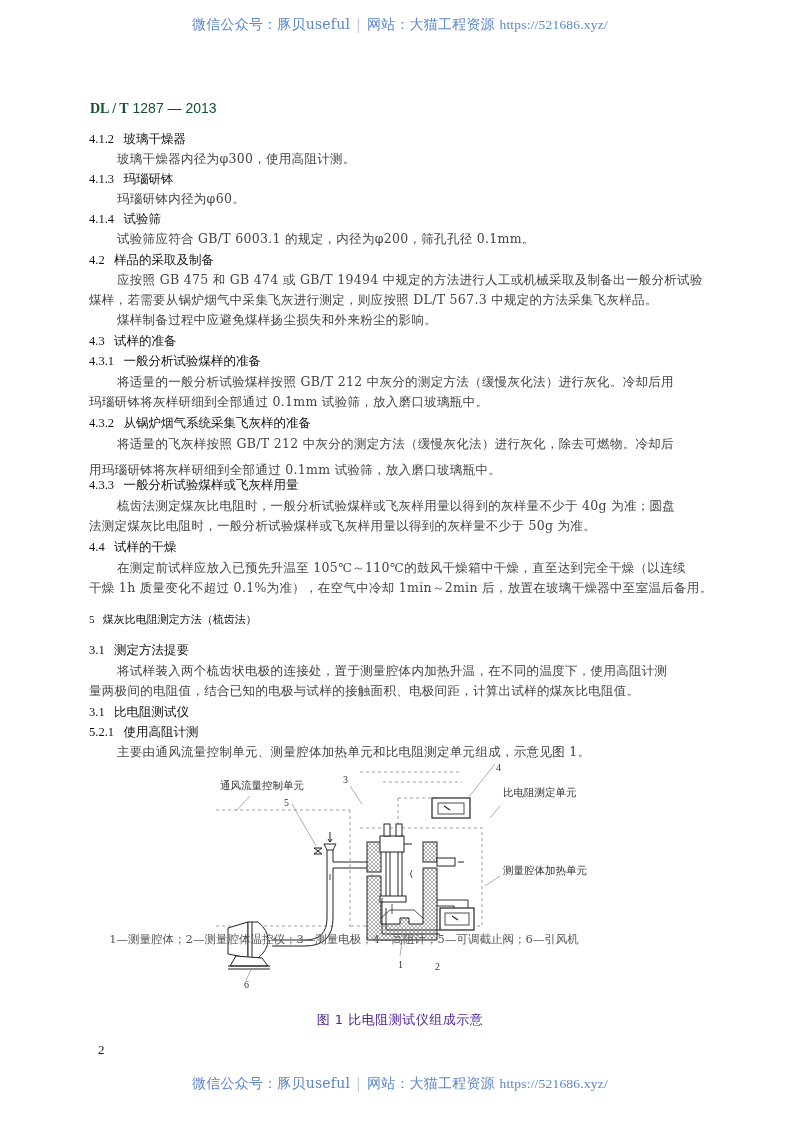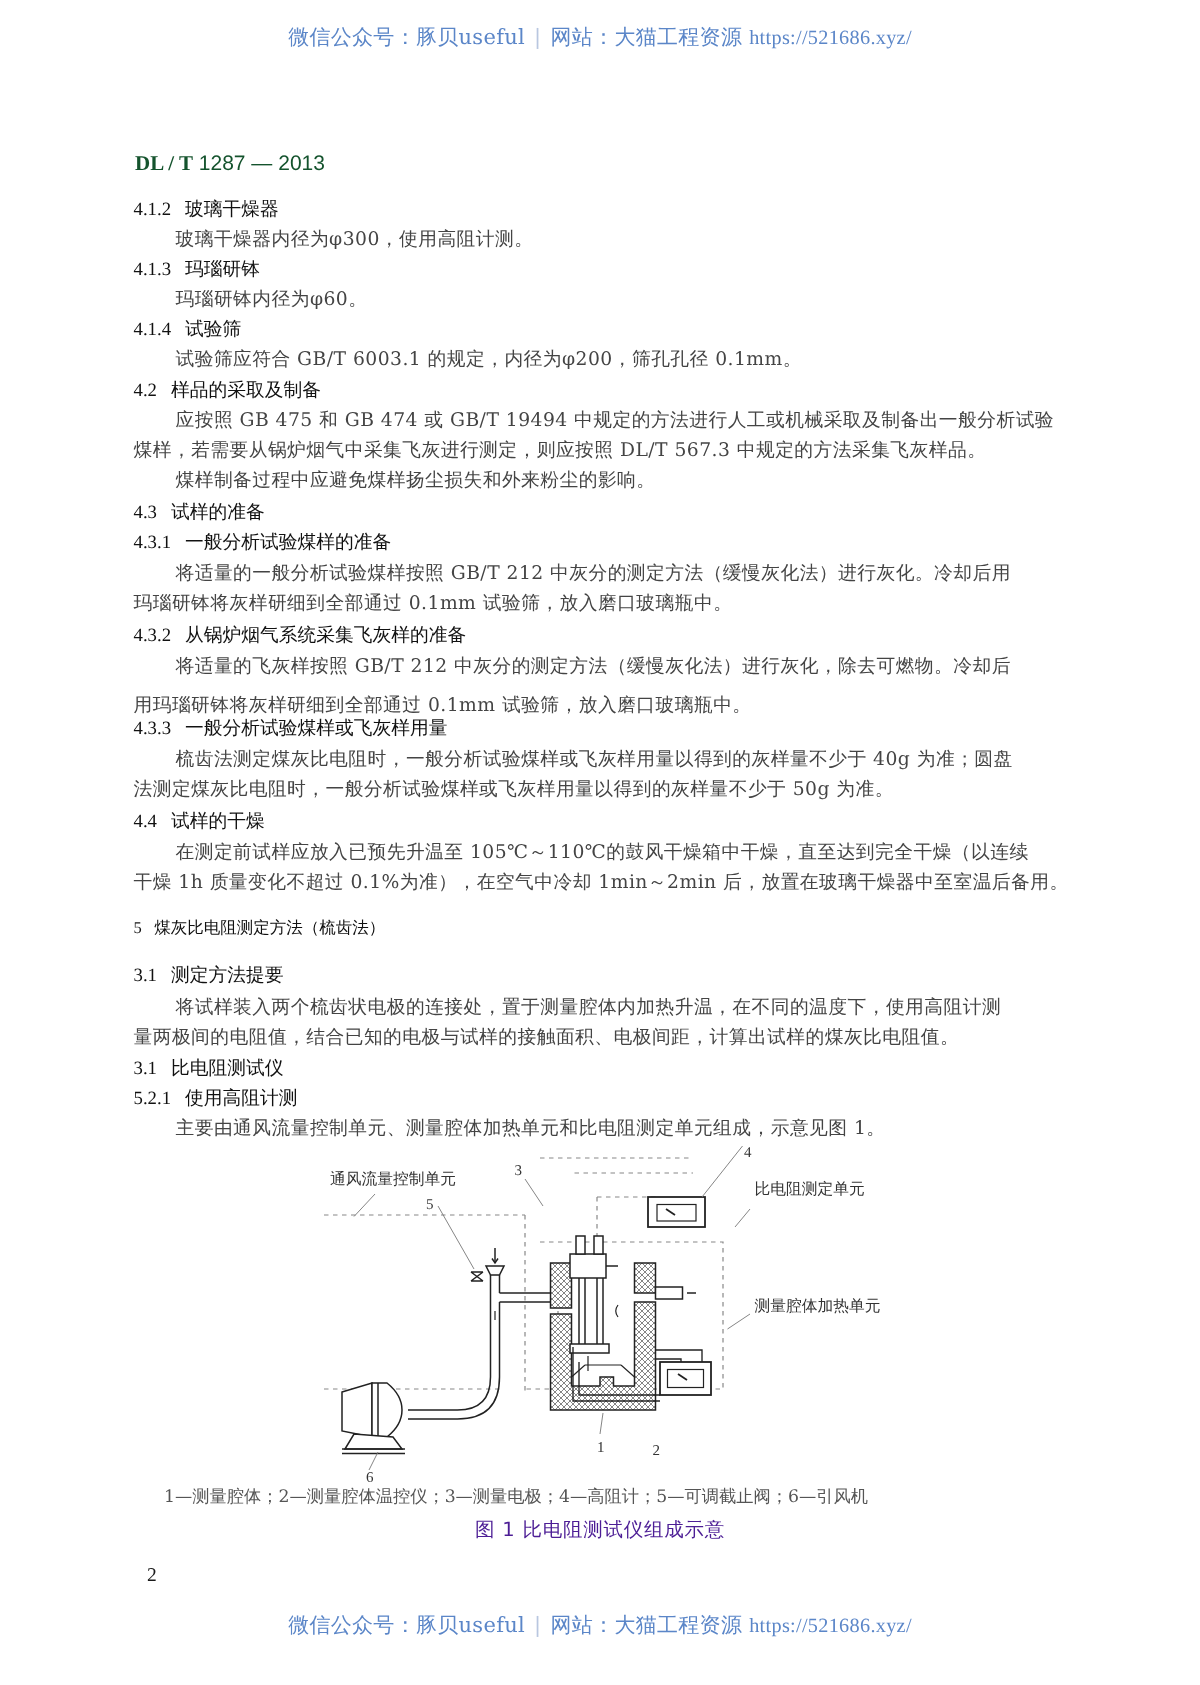--- a/index.html
+++ b/index.html
@@ -23,21 +23,21 @@
   .std-code b { font-family: "Liberation Serif", serif; font-weight: bold; }
 
   .content { position: absolute; left: 89px; top: 130px; width: 632px; }
   .line { position: absolute; left: 0; white-space: nowrap; font-size: 13px; line-height: 18px; }
   .h { font-family: Liberation Serif, serif; font-size: 12.5px; color: #111; }
   .p { font-family: "DejaVu Serif", "Liberation Serif", serif; font-size: 12.5px; color: #444; letter-spacing: 0.3px; }
   .indent { padding-left: 28px; }
 
   .figure { position: absolute; left: 200px; top: 758px; width: 400px; height: 230px; }
   .fig-legend {
-    position: absolute; left: 0; width: 688px; top: 990px; text-align: center;
+    position: absolute; left: 0; width: 688px; top: 932px; text-align: center;
     font-size: 11.5px; color: #555; font-family: "DejaVu Serif", serif;
   }
   .fig-title {
     position: absolute; left: 0; width: 800px; top: 1011px; text-align: center;
     font-size: 13px; font-family: "DejaVu Sans", sans-serif; color: #4c1d95; letter-spacing: 0.5px;
   }
   .page-num { position: absolute; left: 98px; top: 1042px; font-size: 13px; font-family: "Liberation Serif", serif; }
   .fig-label { font-family: "DejaVu Serif", serif; font-size: 10.5px; fill: #333; }
   .fig-num { font-family: "Liberation Serif", serif; font-size: 10px; fill: #333; }
 </style>

